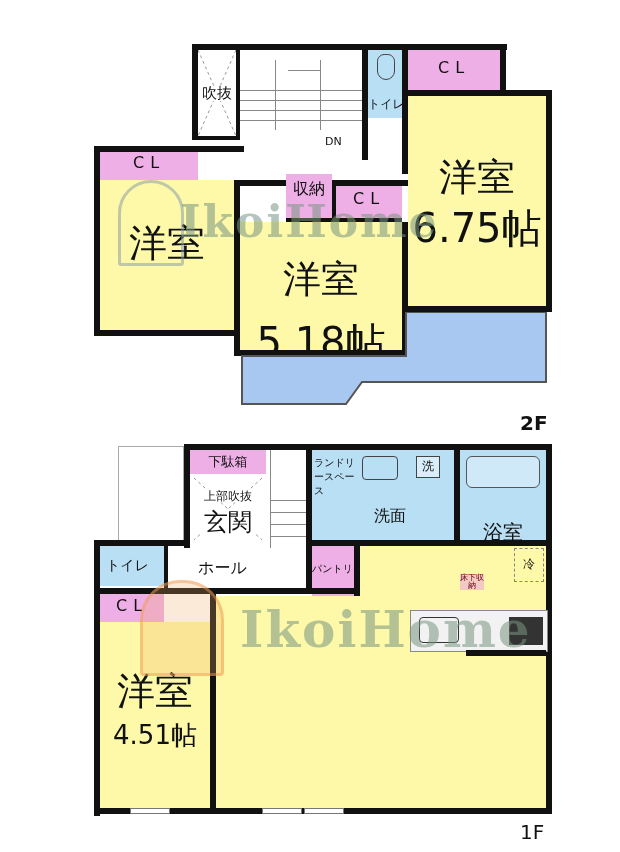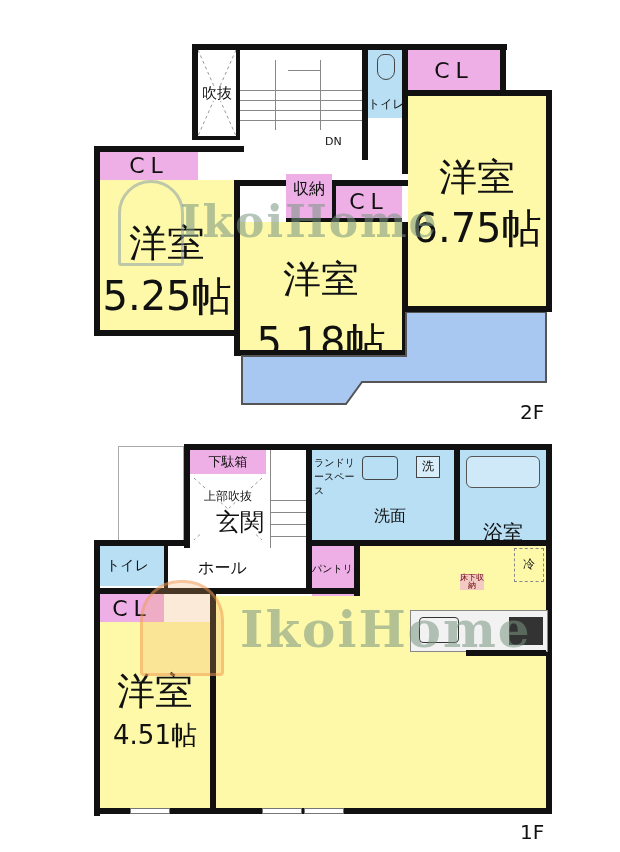--- a/index.html
+++ b/index.html
@@ -6,21 +6,21 @@
   body{width:620px;height:852px;position:relative;overflow:hidden;font-family:"DejaVu Sans",sans-serif;color:#111;}
   .abs{position:absolute;box-sizing:border-box;}
   .wall{background:#111;}
   .yellow{background:#fdf9a8;}
   .blue{background:#b9dff5;}
   .pink{background:#eeaee6;}
   .white{background:#ffffff;}
   .lbl{position:absolute;text-align:center;white-space:nowrap;line-height:1;}
   .room-name{font-size:38px;}
   .room-size{font-size:40px;}
-  .cl{font-size:22px;letter-spacing:6px;}
+  .cl{font-size:16px;letter-spacing:6px;}
   .small{font-size:15px;}
   .tiny{font-size:11px;}
   .win{position:absolute;background:#fff;border:1px solid #777;box-sizing:border-box;}
   .dn{font-size:11px;}
   .watermark{position:absolute;font-family:"DejaVu Serif",serif;font-weight:bold;color:rgba(120,150,130,0.55);font-size:50px;letter-spacing:2px;}
   .house{position:absolute;border:3px solid rgba(130,150,170,0.5);}
   .floor-label{position:absolute;font-size:20px;}
   .stair-line{position:absolute;background:#888;}
 </style>
 </head>
@@ -71,21 +71,20 @@
   </div>
   <div class="abs wall" style="left:402px;top:306px;width:150px;height:6px;"></div>
 
   <div class="abs wall" style="left:94px;top:146px;width:150px;height:6px;"></div>
   <div class="abs wall" style="left:94px;top:146px;width:6px;height:190px;"></div>
   <div class="abs pink" style="left:100px;top:152px;width:98px;height:28px;">
     <span class="lbl cl" style="left:0;width:98px;top:3px;">CL</span>
   </div>
   <div class="abs yellow" style="left:100px;top:180px;width:134px;height:150px;">
     <span class="lbl room-name" style="left:0;width:134px;top:44px;">洋室</span>
-    <span class="lbl room-size" style="left:0;width:134px;top:96px;">5.25帖</span>
   </div>
   <div class="abs wall" style="left:94px;top:330px;width:146px;height:6px;"></div>
   <div class="abs wall" style="left:234px;top:180px;width:6px;height:176px;"></div>
 
   <div class="abs wall" style="left:234px;top:180px;width:174px;height:6px;"></div>
   <div class="abs pink" style="left:286px;top:174px;width:46px;height:45px;">
     <span class="lbl" style="left:0;width:46px;top:7px;font-size:16px;">収納</span>
   </div>
   <div class="abs wall" style="left:332px;top:186px;width:4px;height:32px;"></div>
   <div class="abs pink" style="left:336px;top:186px;width:66px;height:32px;">
@@ -98,21 +97,21 @@
   </div>
   <div class="abs wall" style="left:234px;top:350px;width:174px;height:6px;"></div>
   <div class="abs wall" style="left:402px;top:222px;width:6px;height:134px;"></div>
 
   <div class="abs" style="left:236px;top:312px;width:316px;height:96px;">
     <svg width="316" height="96" style="position:absolute;left:0;top:0">
       <polygon points="6,44 170,44 170,0 310,0 310,70 126,70 110,92 6,92" fill="#a8c8f2" stroke="#555" stroke-width="2"></polygon>
     </svg>
   </div>
 
-  <span class="floor-label" style="left:520px;top:400px;">2F</span>
+  <span class="floor-label" style="left:520px;top:411px;font-weight:bold;">2F</span>
 
   <div class="house" style="left:118px;top:180px;width:60px;height:80px;border-radius:40px 40px 4px 4px;"></div>
   <span class="watermark" style="left:180px;top:196px;font-size:44px;">IkoiHome</span>
 </div>
 
 <div>
 
   <div class="abs" style="left:118px;top:446px;width:66px;height:96px;border:1px solid #aaa;border-bottom:none;"></div>
 
   <div class="abs wall" style="left:184px;top:444px;width:368px;height:6px;"></div>
@@ -121,21 +120,21 @@
   <div class="abs pink" style="left:190px;top:450px;width:76px;height:24px;">
     <span class="lbl" style="left:0;width:76px;top:5px;font-size:13px;">下駄箱</span>
   </div>
 
   <div class="abs white" style="left:190px;top:474px;width:76px;height:70px;">
     <svg width="76" height="70" style="position:absolute;left:0;top:0">
         <line x1="4" y1="4" x2="72" y2="66" stroke="#999" stroke-dasharray="3,3"></line>
         <line x1="72" y1="4" x2="4" y2="66" stroke="#999" stroke-dasharray="3,3"></line>
       </svg>
     <span class="lbl" style="left:0;width:76px;top:16px;font-size:12px;background:#fff;">上部吹抜</span>
-    <span class="lbl" style="left:0;width:76px;top:36px;font-size:24px;background:#fff;margin-left:12px;">玄関</span>
+    <span class="lbl" style="left:0;width:76px;top:36px;font-size:24px;background:#fff;">玄関</span>
   </div>
 
   <div class="abs" style="left:270px;top:450px;width:36px;height:100px;">
     <div class="stair-line" style="left:0;top:50px;width:36px;height:1px;"></div>
     <div class="stair-line" style="left:0;top:62px;width:36px;height:1px;"></div>
     <div class="stair-line" style="left:0;top:74px;width:36px;height:1px;"></div>
     <div class="stair-line" style="left:0;top:86px;width:36px;height:1px;"></div>
     <div class="stair-line" style="left:0;top:0;width:1px;height:100px;"></div>
   </div>
   <span class="lbl dn" style="left:282px;top:554px;">UP</span>

